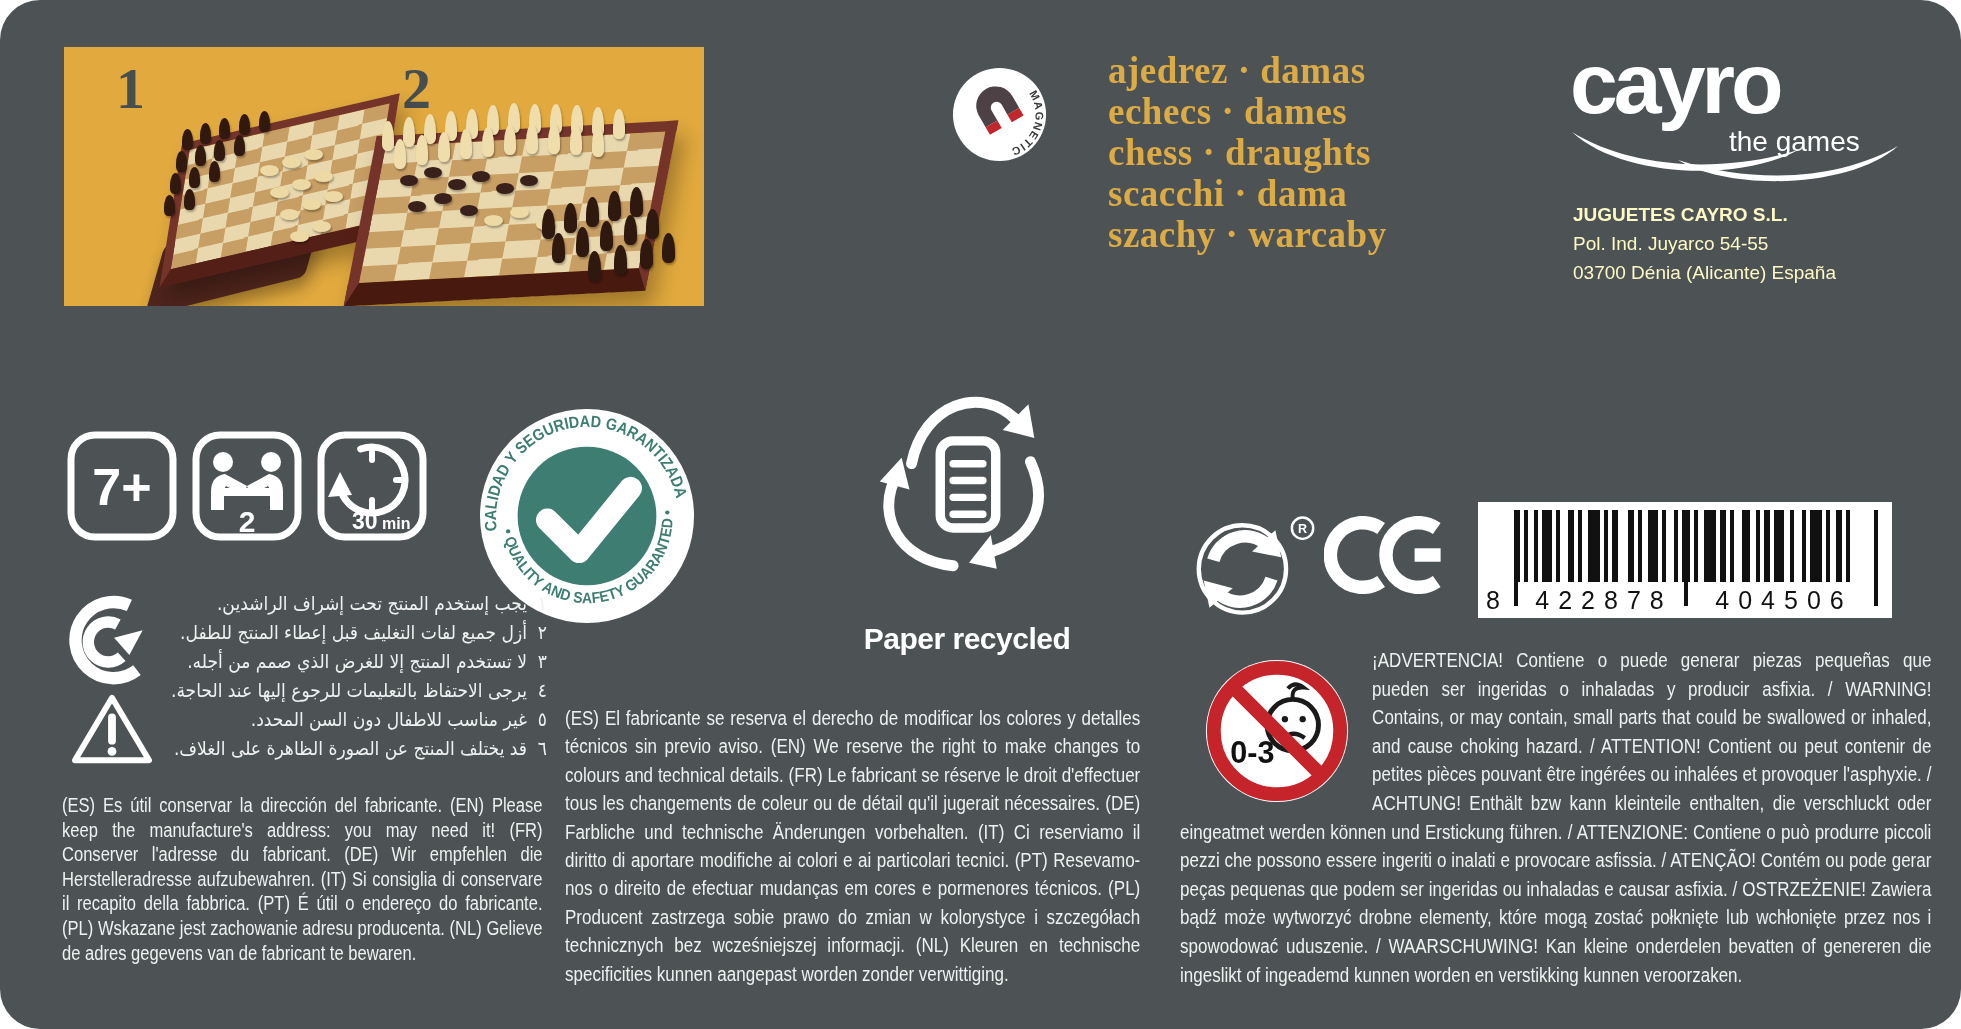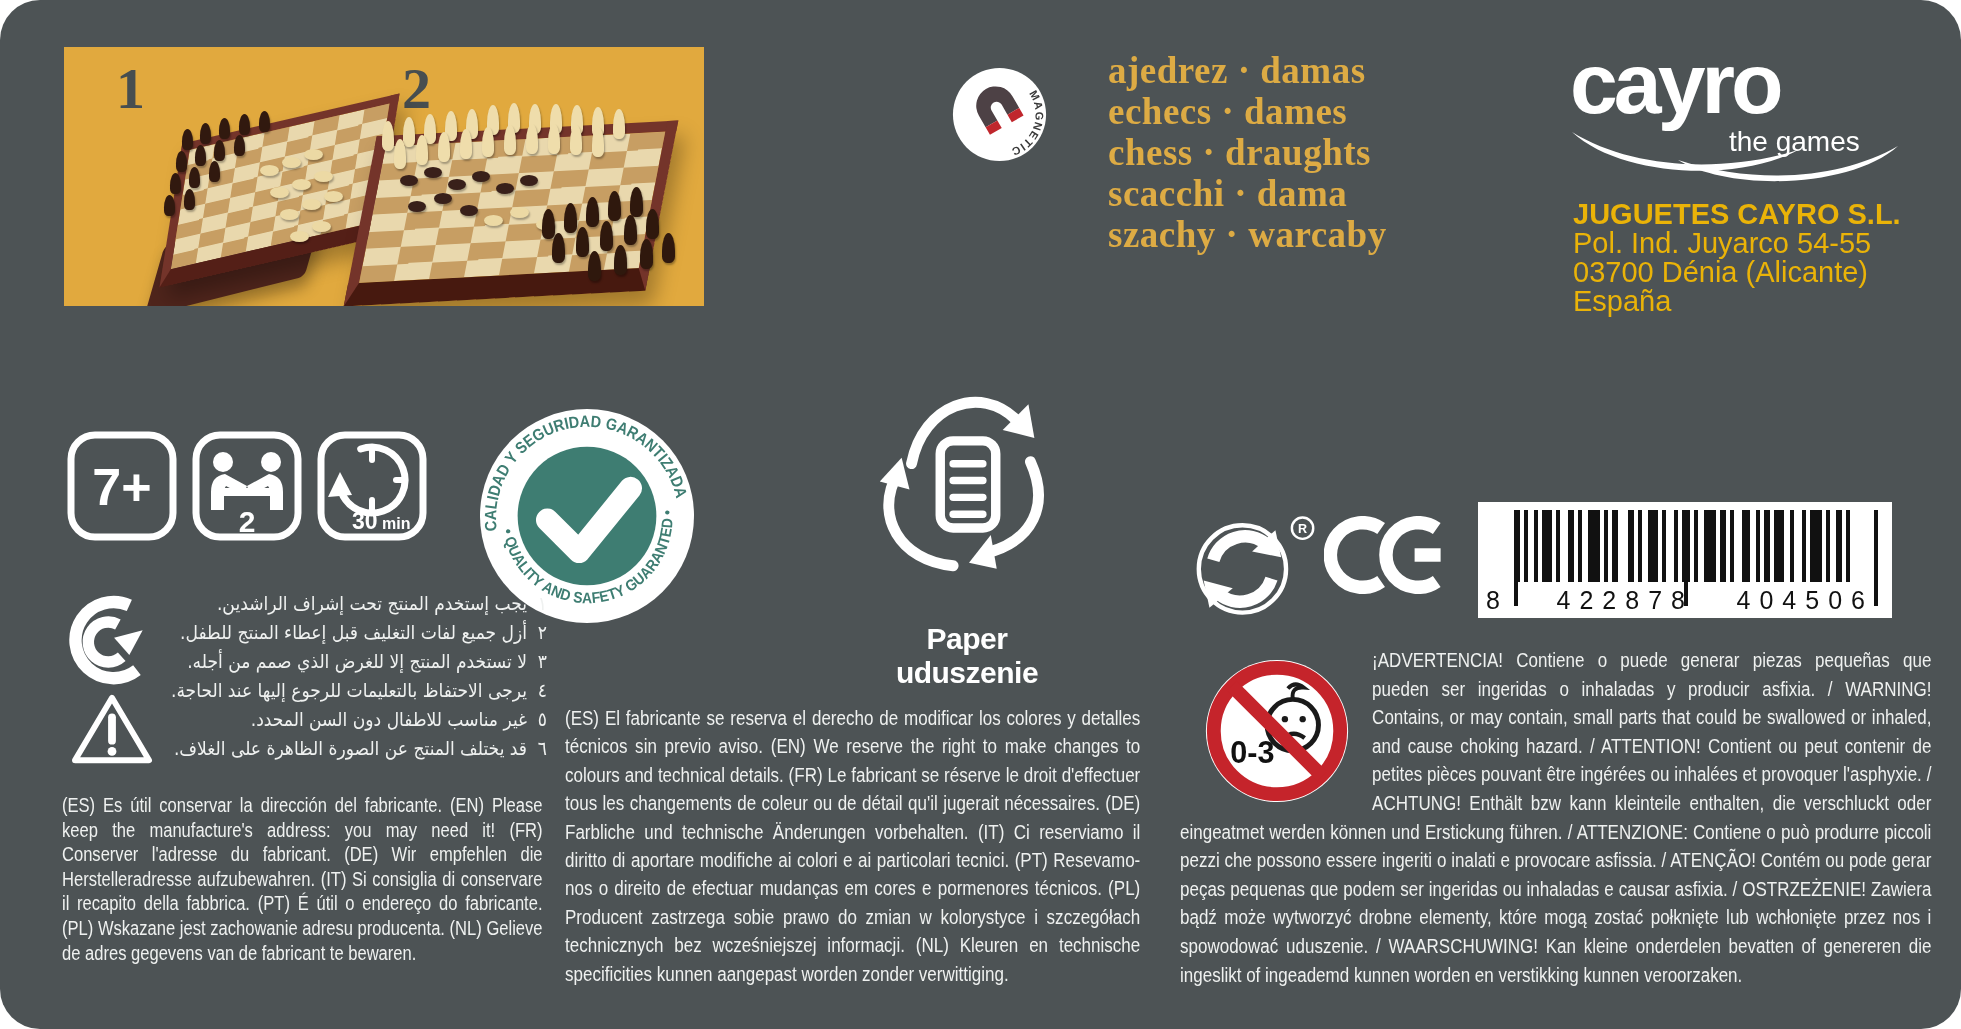--- a/index.html
+++ b/index.html
@@ -33,21 +33,21 @@
   
   .titles{position:absolute;left:1108px;top:50px;}
   .title-line{font-family:"Liberation Serif",serif;font-weight:bold;font-size:37px;line-height:41px;
     color:#ddab44;letter-spacing:.5px;white-space:nowrap;}
 
   
   .brand{position:absolute;left:1570px;top:40px;width:360px;height:160px;}
   .logo-word{font-weight:bold;font-size:86px;line-height:86px;letter-spacing:-4px;color:#fff;}
   .swoosh{position:absolute;left:0px;top:82px;width:330px;height:70px;}
   .tagline{position:absolute;left:132px;top:86px;font-weight:normal;font-size:28px;color:#fff;margin-left:27px;}
-  .address{position:absolute;left:1573px;top:200px;font-size:29px;line-height:29px;color:#eab308;}
+  .address{position:absolute;left:1573px;top:200px;font-size:19px;line-height:29px;color:#fef9c3;}
   .address .co{font-weight:bold;} .address .web{font-weight:bold;}
 
   
   .specs-row{position:absolute;left:66px;top:430px;display:flex;gap:13px;}
   .spec-icon{width:112px;height:112px;}
 
   
   .quality-badge{position:absolute;left:478px;top:407px;width:218px;height:218px;}
 
   
@@ -62,21 +62,21 @@
 
   
   .ref{position:absolute;left:1440px;top:440px;width:453px;text-align:right;font-weight:bold;font-size:45px;color:#fff;}
   .barcode{position:absolute;left:1478px;top:502px;width:414px;height:116px;background:#fff;}
   #bars{position:absolute;left:36px;right:14px;top:8px;height:72px;display:flex;align-items:stretch;overflow:hidden;}
   #bars i{background:#111;flex:none;display:block;}
   .guard{position:absolute;top:8px;width:4px;height:96px;background:#111;}
   .g1{left:36px;} .g2{left:206px;} .g3{right:14px;}
   .bc-digits{position:absolute;left:8px;right:18px;bottom:3px;display:flex;color:#111;font-size:25px;}
   .bc-lead{width:28px;}
-  .bc-grp{flex:1;text-align:right;letter-spacing:9px;}
+  .bc-grp{flex:1;text-align:center;letter-spacing:9px;}
 
   
   .arabic{position:absolute;left:111px;top:589px;width:436px;direction:rtl;text-align:right;
     font-family:"DejaVu Sans",sans-serif;font-size:19px;line-height:29px;color:#eff1f0;
     transform:scaleX(.9);transform-origin:100% 0;}
   .ar-num{margin-left:12px;}
   .arc-icon{position:absolute;left:60px;top:594px;width:92px;height:100px;}
   .warn-tri{position:absolute;left:68px;top:690px;width:88px;height:78px;}
 
   
@@ -267,21 +267,21 @@
       <polygon points="140,206 112,200 134,172" fill="#fff"></polygon>
       <polygon points="22,118 52,126 44,94" fill="#fff"></polygon>
       <rect x="83" y="77" width="56" height="88" rx="13" fill="none" stroke="#fff" stroke-width="9.5"></rect>
       <g stroke="#fff" stroke-width="7.5" stroke-linecap="round">
         <line x1="96" y1="100" x2="126" y2="100"></line>
         <line x1="96" y1="117" x2="126" y2="117"></line>
         <line x1="96" y1="134" x2="126" y2="134"></line>
         <line x1="96" y1="151" x2="126" y2="151"></line>
       </g>
     </svg>
-    <div class="paper-label">Paper uduszenie</div>
+    <div class="paper-label">Paper recycled</div>
   </div>
 
   <svg class="greendot" viewBox="0 0 132 108">
     <circle cx="52" cy="56" r="45" fill="none" stroke="#fff" stroke-width="4.5"></circle>
     <path d="M22,47 A34,34 0 0 1 76,30" fill="none" stroke="#fff" stroke-width="13"></path>
     <polygon points="86,16 92,44 62,38" fill="#fff"></polygon>
     <path d="M82,66 A34,34 0 0 1 28,82" fill="none" stroke="#fff" stroke-width="13"></path>
     <polygon points="18,96 12,68 42,76" fill="#fff"></polygon>
     <circle cx="114" cy="14" r="11" fill="none" stroke="#fff" stroke-width="2.5"></circle>
     <text x="114" y="19" text-anchor="middle" font-size="13" font-weight="bold" fill="#fff">R</text>

